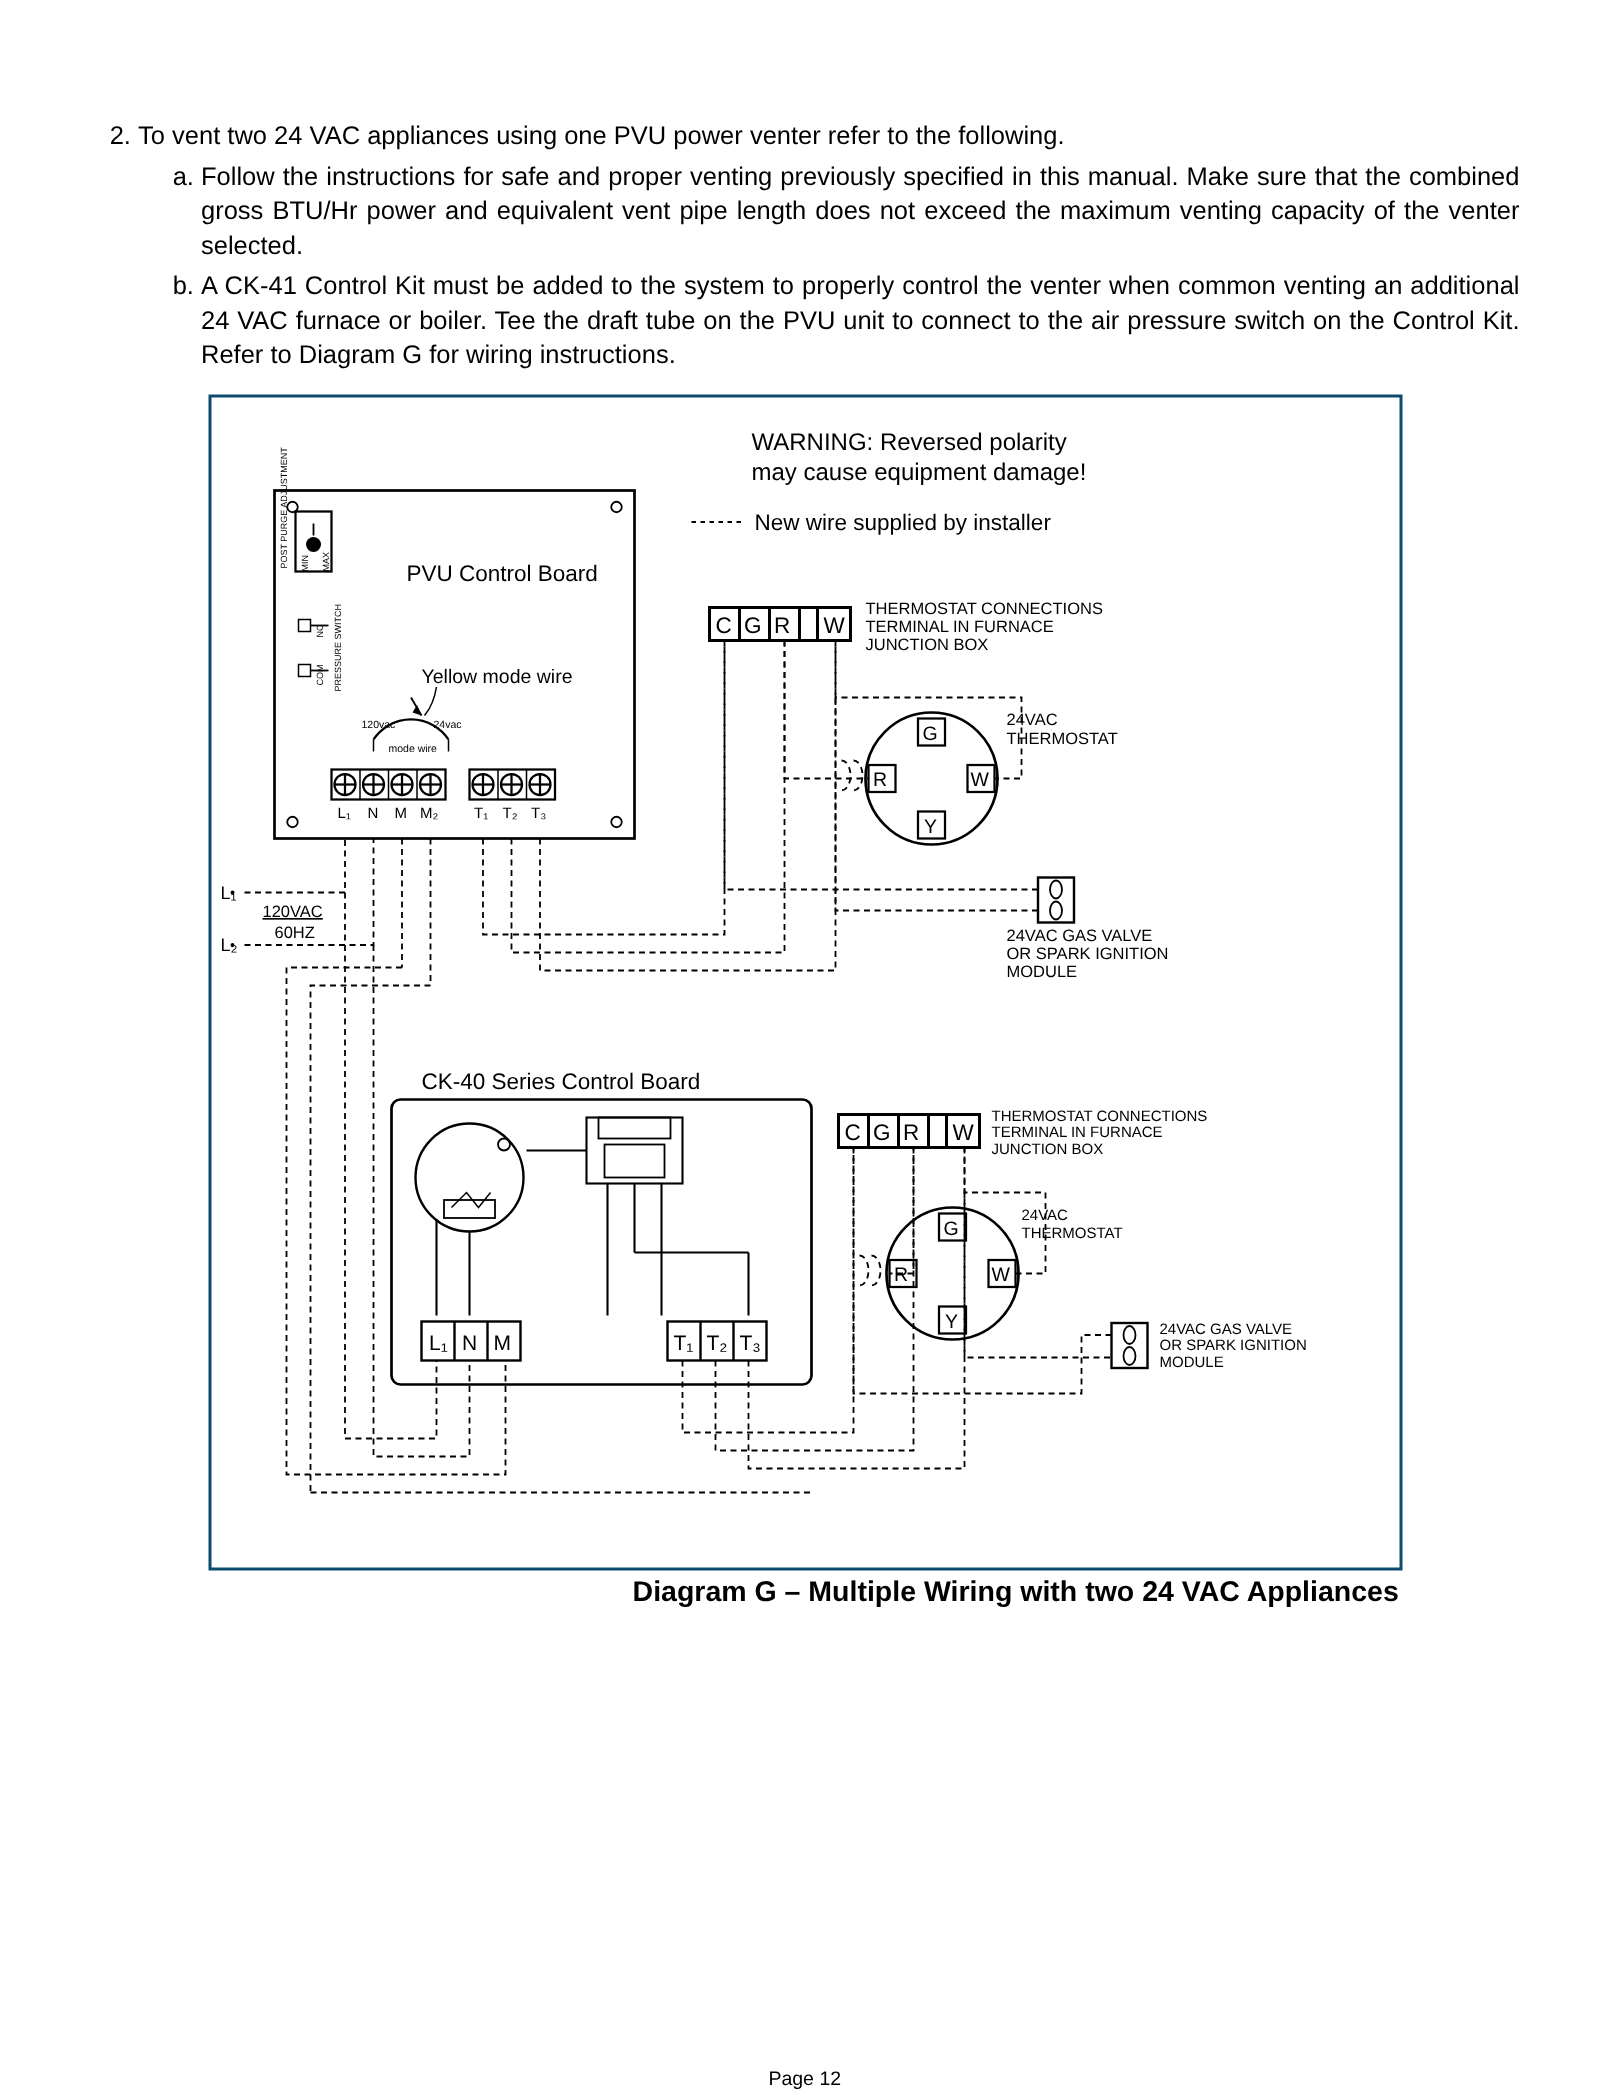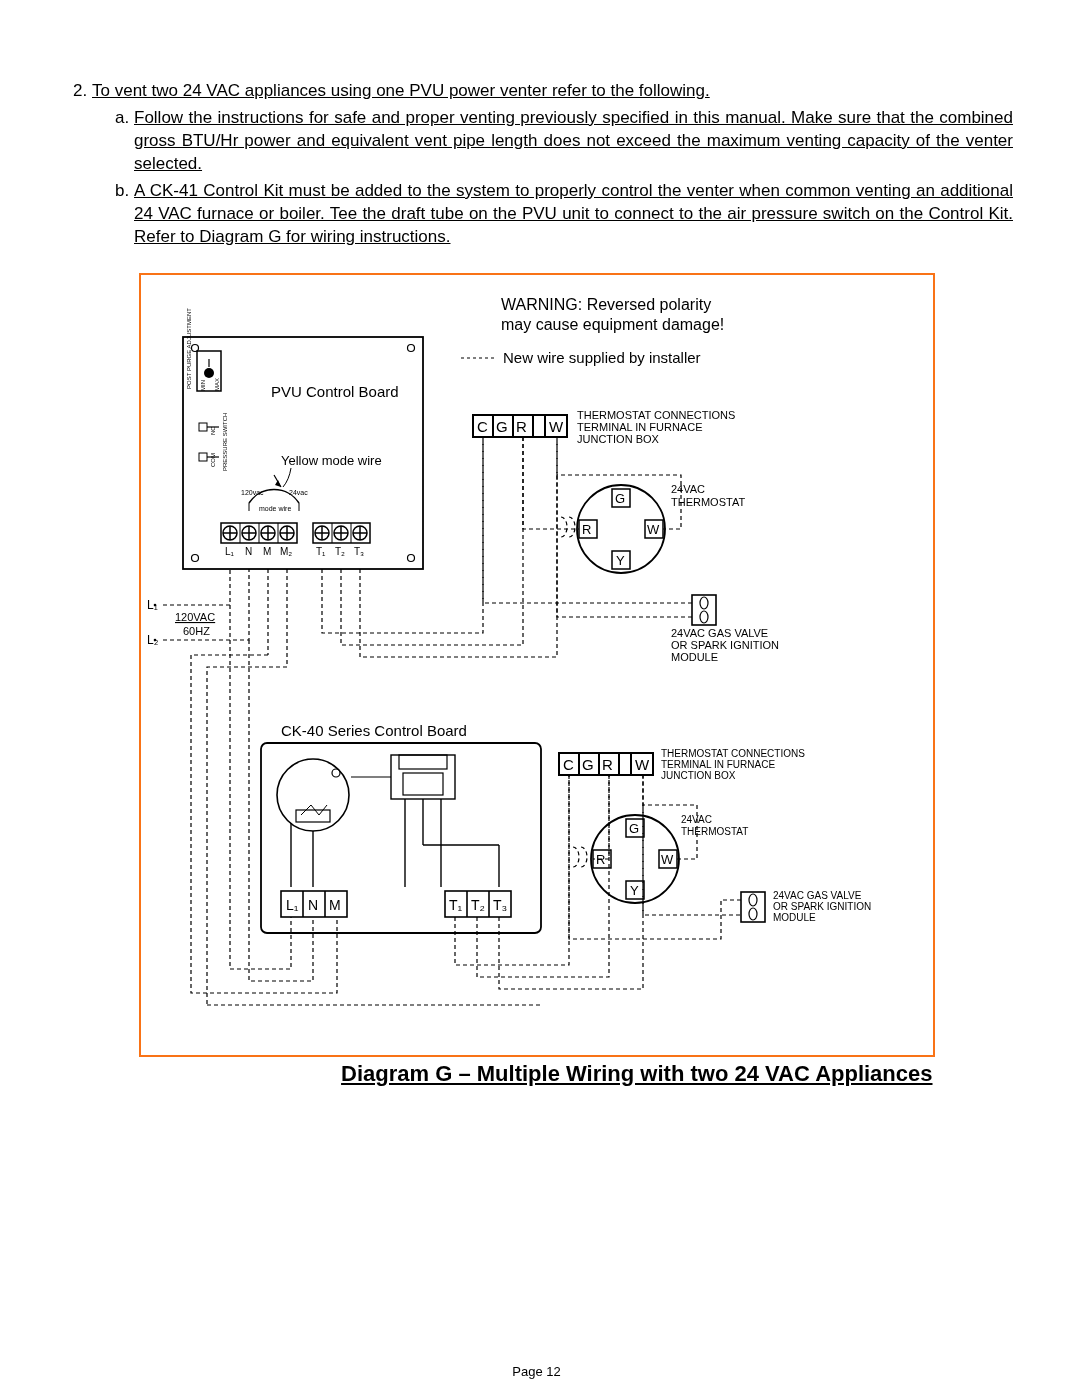--- a/index.html
+++ b/index.html
@@ -9,53 +9,52 @@
     font-family: Arial, Helvetica, sans-serif;
     color: #000;
     width: 1080px;
   }
   .page {
     width: 1073px;
     min-height: 1397px;
     position: relative;
     box-sizing: border-box;
     padding: 80px 60px 40px 60px;
-    text-decoration: underline;
   }
   .instructions {
     font-size: 17px;
     line-height: 1.35;
   }
   ol.main { margin: 0; padding-left: 32px; }
   ol.main > li { margin-bottom: 4px; }
   ol.sub { list-style-type: lower-alpha; padding-left: 42px; margin: 4px 0 0 0; }
   ol.sub > li { text-align: justify; margin-bottom: 4px; }
 
   .diagram-box {
-    margin-top: 24px;
-    border: 2px solid #f97316;
+    margin-top: 14px;
+    border: 2px solid #0c4a6e;
     width: 792px;
     height: 780px;
     position: relative;
     margin-left: auto;
     margin-right: auto;
   }
   .diagram-box svg { display: block; }
 
   .caption {
     width: 792px;
     margin: 4px auto 0 auto;
     text-align: right;
-    font-size: 22px;
+    font-size: 19px;
     font-weight: bold;
   }
 
   .footer {
     position: absolute;
-    bottom: 18px;
+    bottom: 4px;
     left: 0;
     width: 100%;
     text-align: center;
     font-size: 13px;
   }
 
   
   svg text { font-family: Arial, Helvetica, sans-serif; }
 </style>
 </head>

